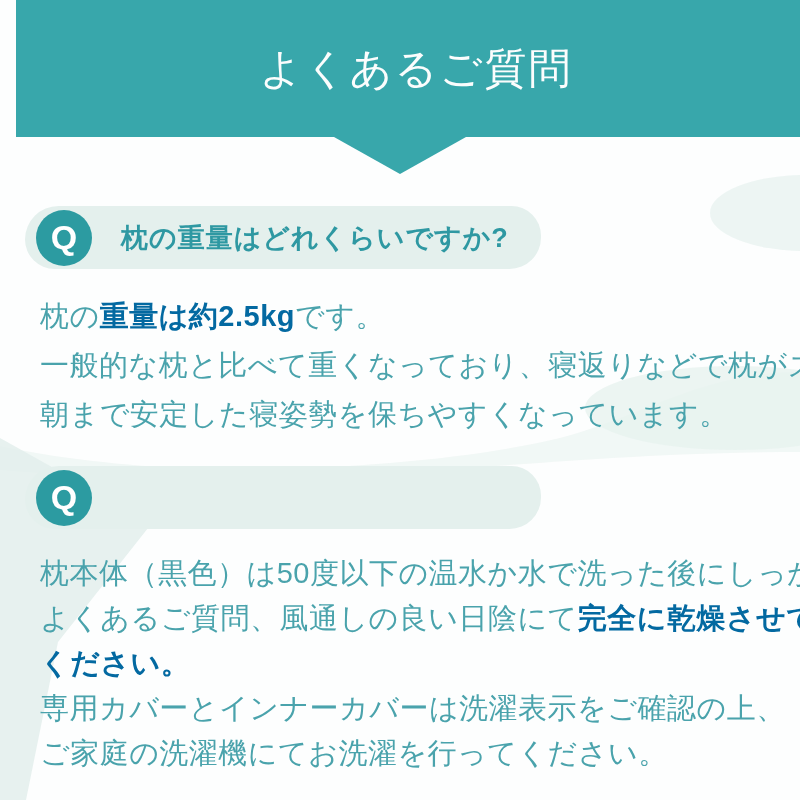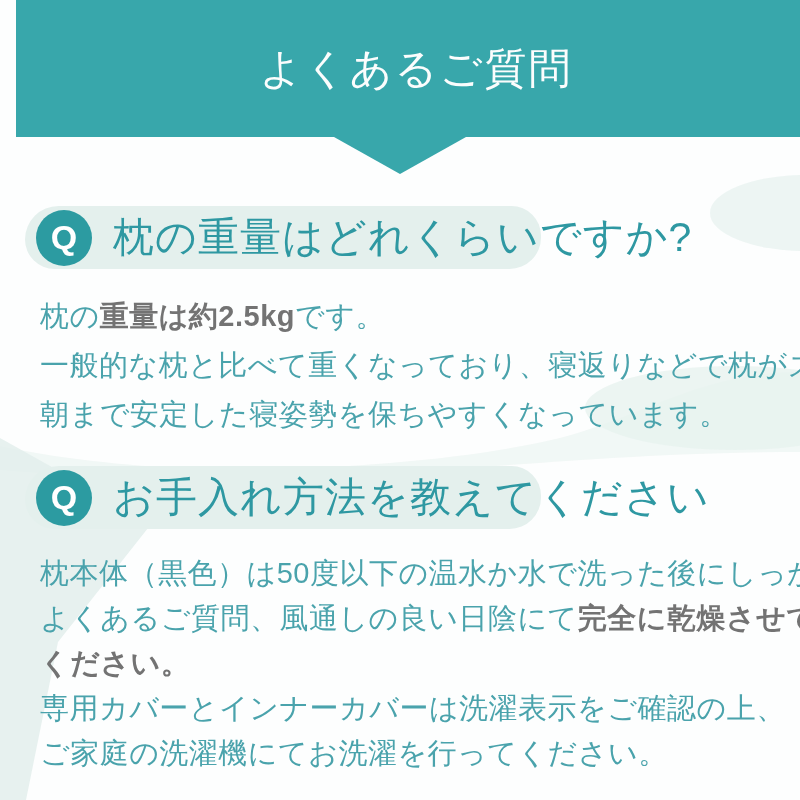--- a/index.html
+++ b/index.html
@@ -46,40 +46,40 @@
   .q-badge{
     flex:0 0 auto;
     margin-left:11px;
     width:56px;height:56px;border-radius:50%;
     background:#2c9ba1;
     display:flex;align-items:center;justify-content:center;
     color:#ffffff;font-size:34px;font-weight:bold;
     font-family:"Liberation Sans","DejaVu Sans",sans-serif;
   }
   .q-text{
-    margin-left:21px;
+    margin-left:29px;
     color:#2e98a2;
-    font-size:41px;font-weight:400;
+    font-size:27px;font-weight:700;
     letter-spacing:1px;
     white-space:nowrap;
   }
   
   .answer{position:absolute;left:40px;}
   .answer.a1{top:292px;}
   .answer.a2{top:551px;}
   .a-line{
     margin:0;
     color:#4aa3ac;
     font-size:29px;font-weight:500;
     letter-spacing:0.5px;
     white-space:nowrap;
   }
   .answer.a1 .a-line{line-height:49px;}
   .answer.a2 .a-line{line-height:45px;}
-  .em{color:#737373;font-weight:bold;}
+  .em{color:#0369a1;font-weight:bold;}
 </style>
 </head>
 <body>
 
 <div class="page">
 
   <svg class="bg-decor" width="800" height="800" viewBox="0 0 800 800" aria-hidden="true">
     <ellipse cx="805" cy="213" rx="95" ry="38" fill="#e7f2ef" opacity="0.75"></ellipse>
     <path d="M800,372 C700,372 640,418 560,438 C470,460 320,473 180,468 C110,465 40,455 0,446
              L0,470 C90,478 220,482 370,474 C520,466 640,452 800,452 Z" fill="#e7f2ef" opacity="0.55"></path>
@@ -104,21 +104,20 @@
       <p class="a-line"><span>一般的な枕と比べて重くなっており、寝返りなどで枕がズレにくく、</span></p>
       <p class="a-line"><span>朝まで安定した寝姿勢を保ちやすくなっています。</span></p>
     </div>
   </section>
 
   <section>
     <div class="qa-pill q2">
       <span class="q-badge">
         <span>Q</span>
       </span>
-      <span class="q-text">お手入れ方法を教えてください</span>
     </div>
     <div class="answer a2">
       <p class="a-line"><span>枕本体（黒色）は50度以下の温水か水で洗った後にしっかりと</span></p>
       <p class="a-line"><span>よくあるご質問、風通しの良い日陰にて</span><span class="em">完全に乾燥させて</span></p>
       <p class="a-line"><span class="em">ください。</span></p>
       <p class="a-line"><span>専用カバーとインナーカバーは洗濯表示をご確認の上、</span></p>
       <p class="a-line"><span>ご家庭の洗濯機にてお洗濯を行ってください。</span></p>
     </div>
   </section>
 

